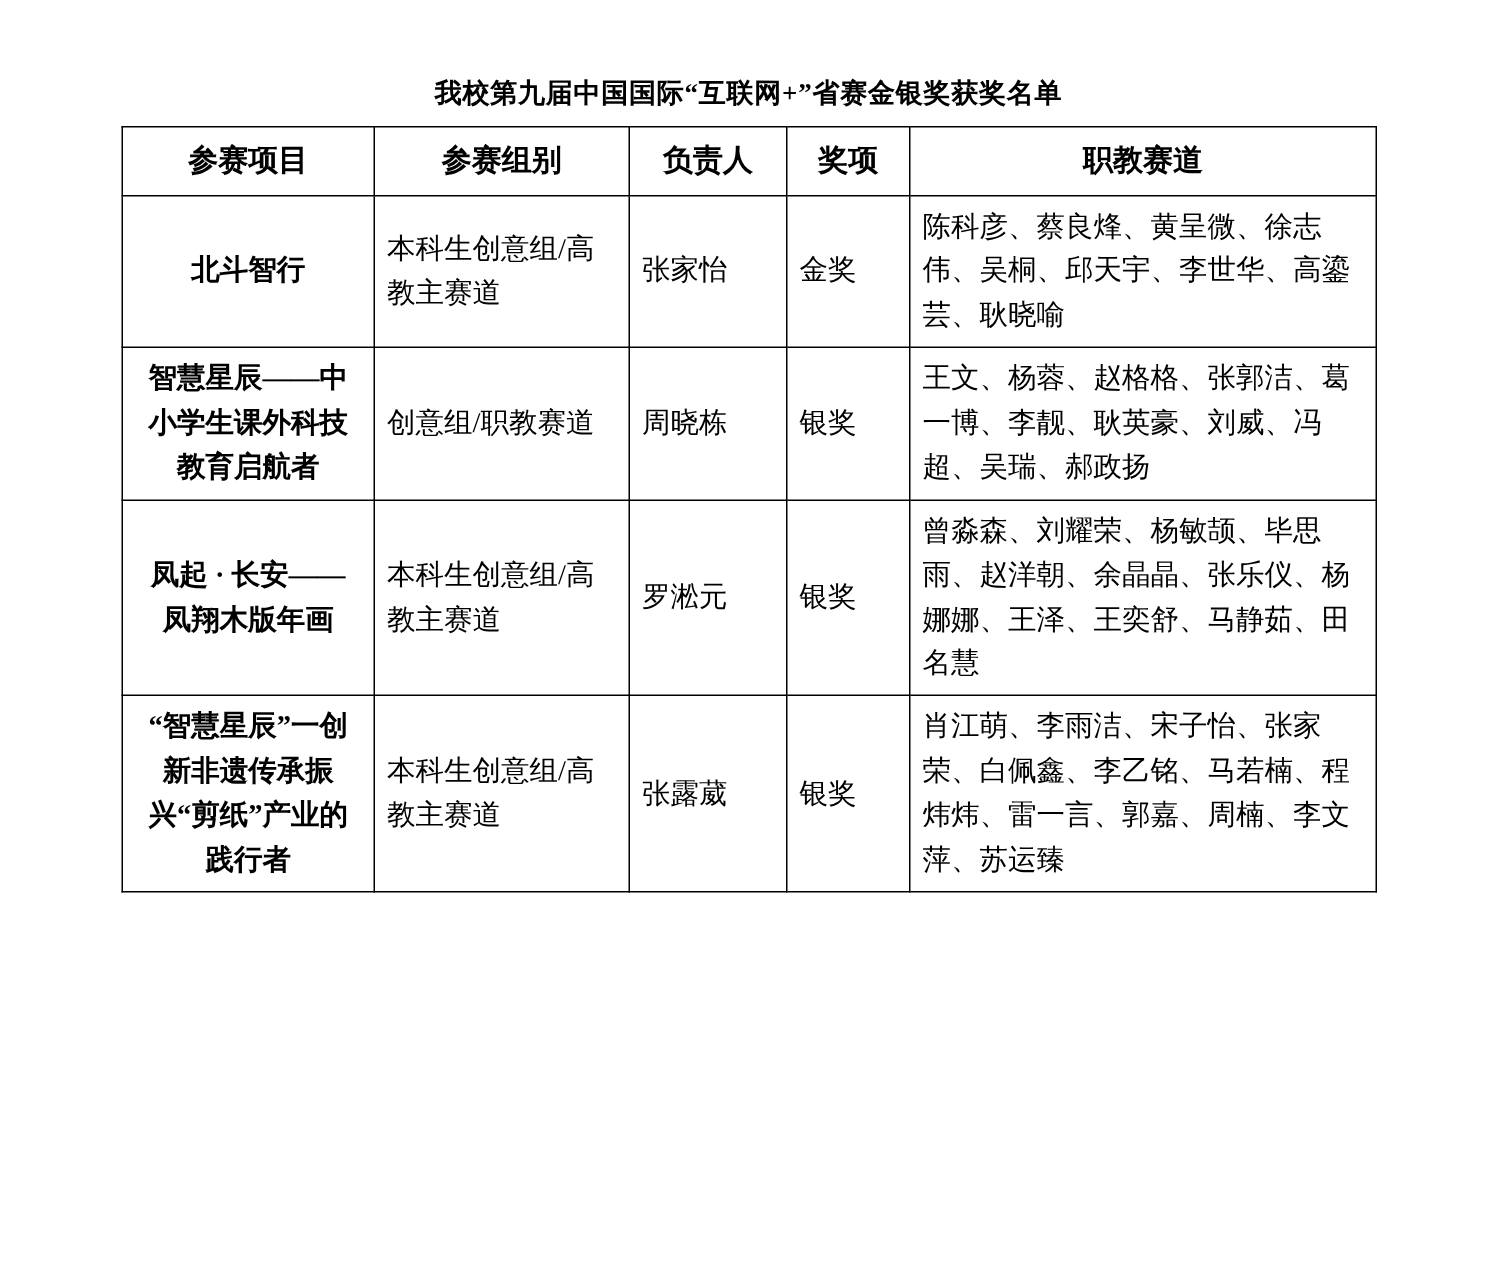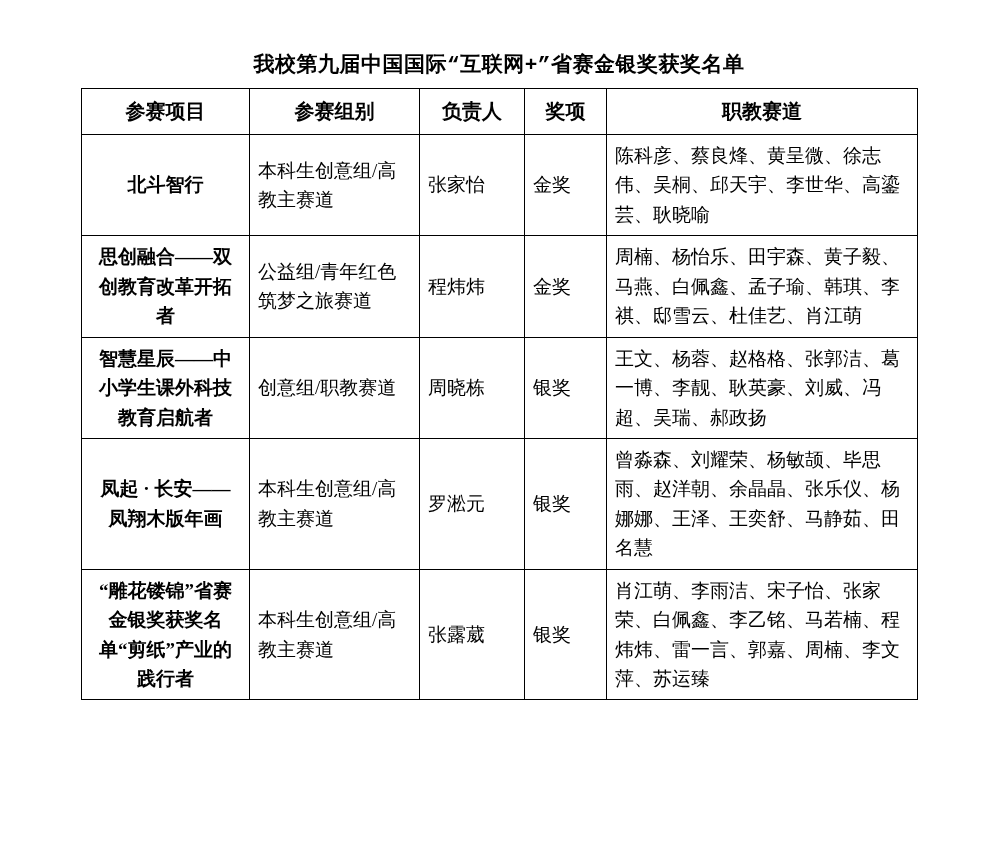--- a/index.html
+++ b/index.html
@@ -15,25 +15,25 @@
     overflow: hidden;
   }
   .page {
     width: 998px;
     height: 848px;
     position: relative;
     box-sizing: border-box;
   }
   .doc-title {
     text-align: center;
-    font-size: 21px;
+    font-size: 18px;
     font-weight: bold;
     letter-spacing: 0.5px;
     margin-top: 50px;
-    font-family: Liberation Mono, monospace;
+    font-family: Liberation Serif, serif;
   }
   .table-wrap {
     margin: 10px auto;
     width: 836px;
   }
   table.award-table {
     border-collapse: collapse;
     table-layout: fixed;
     width: 836px;
     border: 1.5px solid #000;
@@ -105,42 +105,35 @@
       </thead>
       <tbody>
         <tr>
           <td class="c-proj">北斗智行</td>
           <td class="c-group">本科生创意组/高教主赛道</td>
           <td class="c-leader">张家怡</td>
           <td class="c-prize">金奖</td>
           <td class="c-member">陈科彦、蔡良烽、黄呈微、徐志伟、吴桐、邱天宇、李世华、高鎏芸、耿晓喻</td>
         </tr>
         <tr>
-          <td class="c-proj">思创融合——双创教育改革开拓者</td>
-          <td class="c-group">公益组/青年红色筑梦之旅赛道</td>
-          <td class="c-leader">程炜炜</td>
-          <td class="c-prize">金奖</td>
-          <td class="c-member">周楠、杨怡乐、田宇森、黄子毅、马燕、白佩鑫、孟子瑜、韩琪、李祺、邸雪云、杜佳艺、肖江萌</td>
-        </tr>
-        <tr>
           <td class="c-proj">智慧星辰——中小学生课外科技教育启航者</td>
           <td class="c-group">创意组/职教赛道</td>
           <td class="c-leader">周晓栋</td>
           <td class="c-prize">银奖</td>
           <td class="c-member">王文、杨蓉、赵格格、张郭洁、葛一博、李靓、耿英豪、刘威、冯超、吴瑞、郝政扬</td>
         </tr>
         <tr>
           <td class="c-proj">凤起 · 长安—— 凤翔木版年画</td>
           <td class="c-group">本科生创意组/高教主赛道</td>
           <td class="c-leader">罗淞元</td>
           <td class="c-prize">银奖</td>
           <td class="c-member">曾淼森、刘耀荣、杨敏颉、毕思雨、赵洋朝、余晶晶、张乐仪、杨娜娜、王泽、王奕舒、马静茹、田名慧</td>
         </tr>
         <tr>
-          <td class="c-proj">“雕花镂锦”省赛金银奖获奖名单“剪纸”产业的践行者</td>
+          <td class="c-proj">“智慧星辰”一创新非遗传承振兴“剪纸”产业的践行者</td>
           <td class="c-group">本科生创意组/高教主赛道</td>
           <td class="c-leader">张露葳</td>
           <td class="c-prize">银奖</td>
           <td class="c-member">肖江萌、李雨洁、宋子怡、张家荣、白佩鑫、李乙铭、马若楠、程炜炜、雷一言、郭嘉、周楠、李文萍、苏运臻</td>
         </tr>
       </tbody>
     </table>
   </div>
 
 </div>

